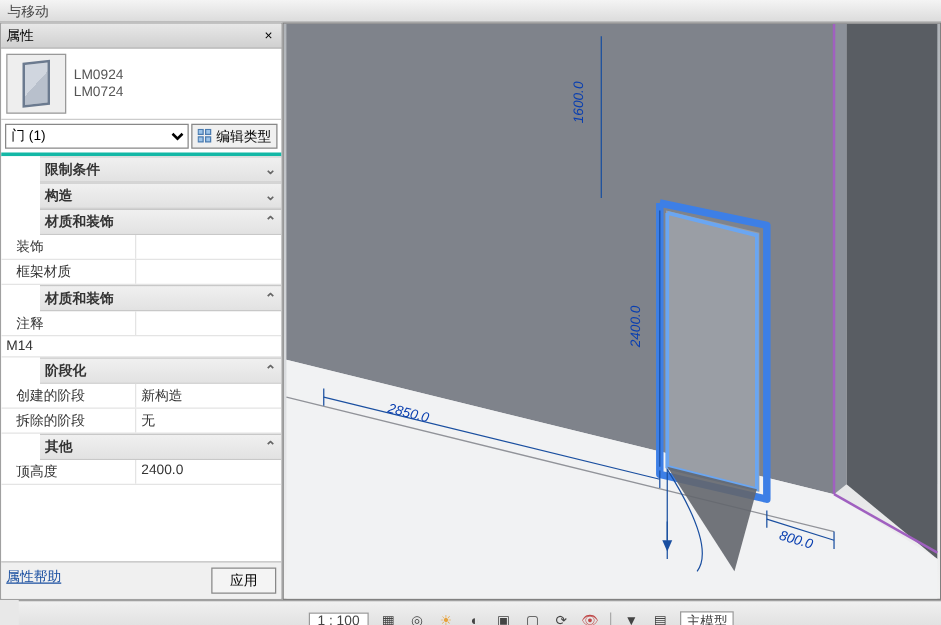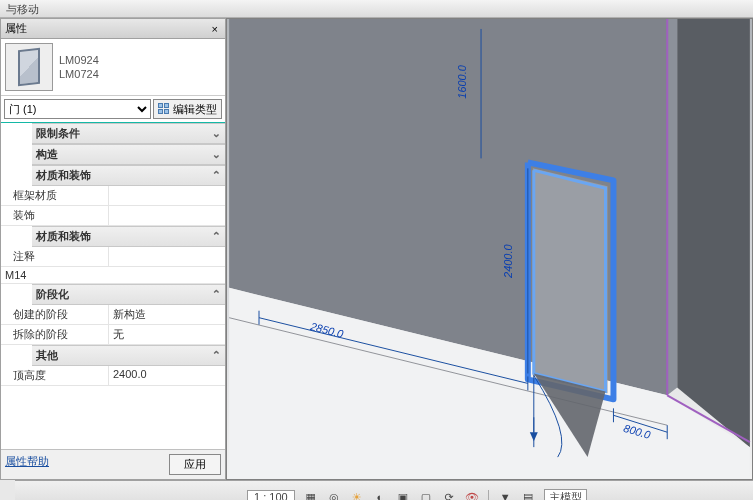--- a/index.html
+++ b/index.html
@@ -7,21 +7,21 @@
 .app { width: 753px; height: 500px; position: relative; background: #e8e8e8; }
 .titlebar { height: 18px; background: linear-gradient(#f4f4f4, #dcdcdc); border-bottom: 1px solid #b0b0b0; padding: 2px 6px; color: #444; }
 .main { display: flex; height: 462px; }
 .props-panel { width: 226px; background: #f6f6f6; border: 1px solid #a0a0a0; display: flex; flex-direction: column; justify-content: flex-end; }
 .panel-header { background: linear-gradient(#e8e8e8, #d0d0d0); border-bottom: 1px solid #a0a0a0; padding: 2px 4px; display: flex; justify-content: space-between; align-items: center; }
 .panel-header .x { cursor: pointer; padding: 0 3px; }
 .type-preview { display: flex; align-items: center; gap: 6px; padding: 4px; background: #fff; border-bottom: 1px solid #ccc; }
 .thumb { width: 48px; height: 48px; border: 1px solid #999; background: #eee; display: flex; align-items: center; justify-content: center; }
 .thumb-door { width: 22px; height: 36px; border: 2px solid #6b7a8f; background: linear-gradient(135deg, #d0d6df 50%, #b8c0cc 50%); transform: skewY(-6deg); }
 .type-names { line-height: 14px; color: #555; }
-.selector-row { display: flex; gap: 2px; padding: 3px; background: #fff; border-bottom: 1px solid #14b8a6; }
+.selector-row { display: flex; gap: 2px; padding: 3px; background: #fff; border-bottom: 3px solid #14b8a6; }
 .selector-row select { flex: 1; height: 20px; border: 1px solid #888; background: #fff; }
 .edit-type { display: flex; align-items: center; gap: 3px; border: 1px solid #888; padding: 1px 4px; background: #f0f0f0; cursor: pointer; }
 .edit-type svg { width: 12px; height: 12px; }
 .prop-list { flex: 1; overflow: auto; background: #fff; }
 .cat-row { background: linear-gradient(#f0f0f0, #e2e2e2); border-top: 1px solid #c8c8c8; border-bottom: 1px solid #c8c8c8; padding: 2px 4px; display: flex; justify-content: space-between; align-items: center; font-weight: bold; color: #333; margin-left: 31px; }
 .cat-row .chev { color: #666; }
 .prop-row { display: flex; border-bottom: 1px solid #e4e4e4; }
 .prop-row .k { width: 108px; padding: 2px 4px 2px 12px; border-right: 1px solid #e4e4e4; color: #333; }
 .prop-row .v { flex: 1; padding: 2px 4px; color: #333; }
 .panel-footer { display: flex; justify-content: space-between; padding: 4px; border-top: 1px solid #c0c0c0; background: #f0f0f0; }
@@ -81,25 +81,25 @@
           </div>
       <div class="cat-row">
             <span>构造</span>
             <span class="chev">⌄</span>
           </div>
       <div class="cat-row">
             <span>材质和装饰</span>
             <span class="chev">⌃</span>
           </div>
       <div class="prop-row">
+            <div class="k">装饰</div>
+            <div class="v"></div>
+          </div>
+      <div class="prop-row">
             <div class="k">框架材质</div>
-            <div class="v"></div>
-          </div>
-      <div class="prop-row">
-            <div class="k">装饰</div>
             <div class="v"></div>
           </div>
       <div class="cat-row">
             <span>材质和装饰</span>
             <span class="chev">⌃</span>
           </div>
       <div class="prop-row">
             <div class="k">注释</div>
             <div class="v"></div>
           </div>

